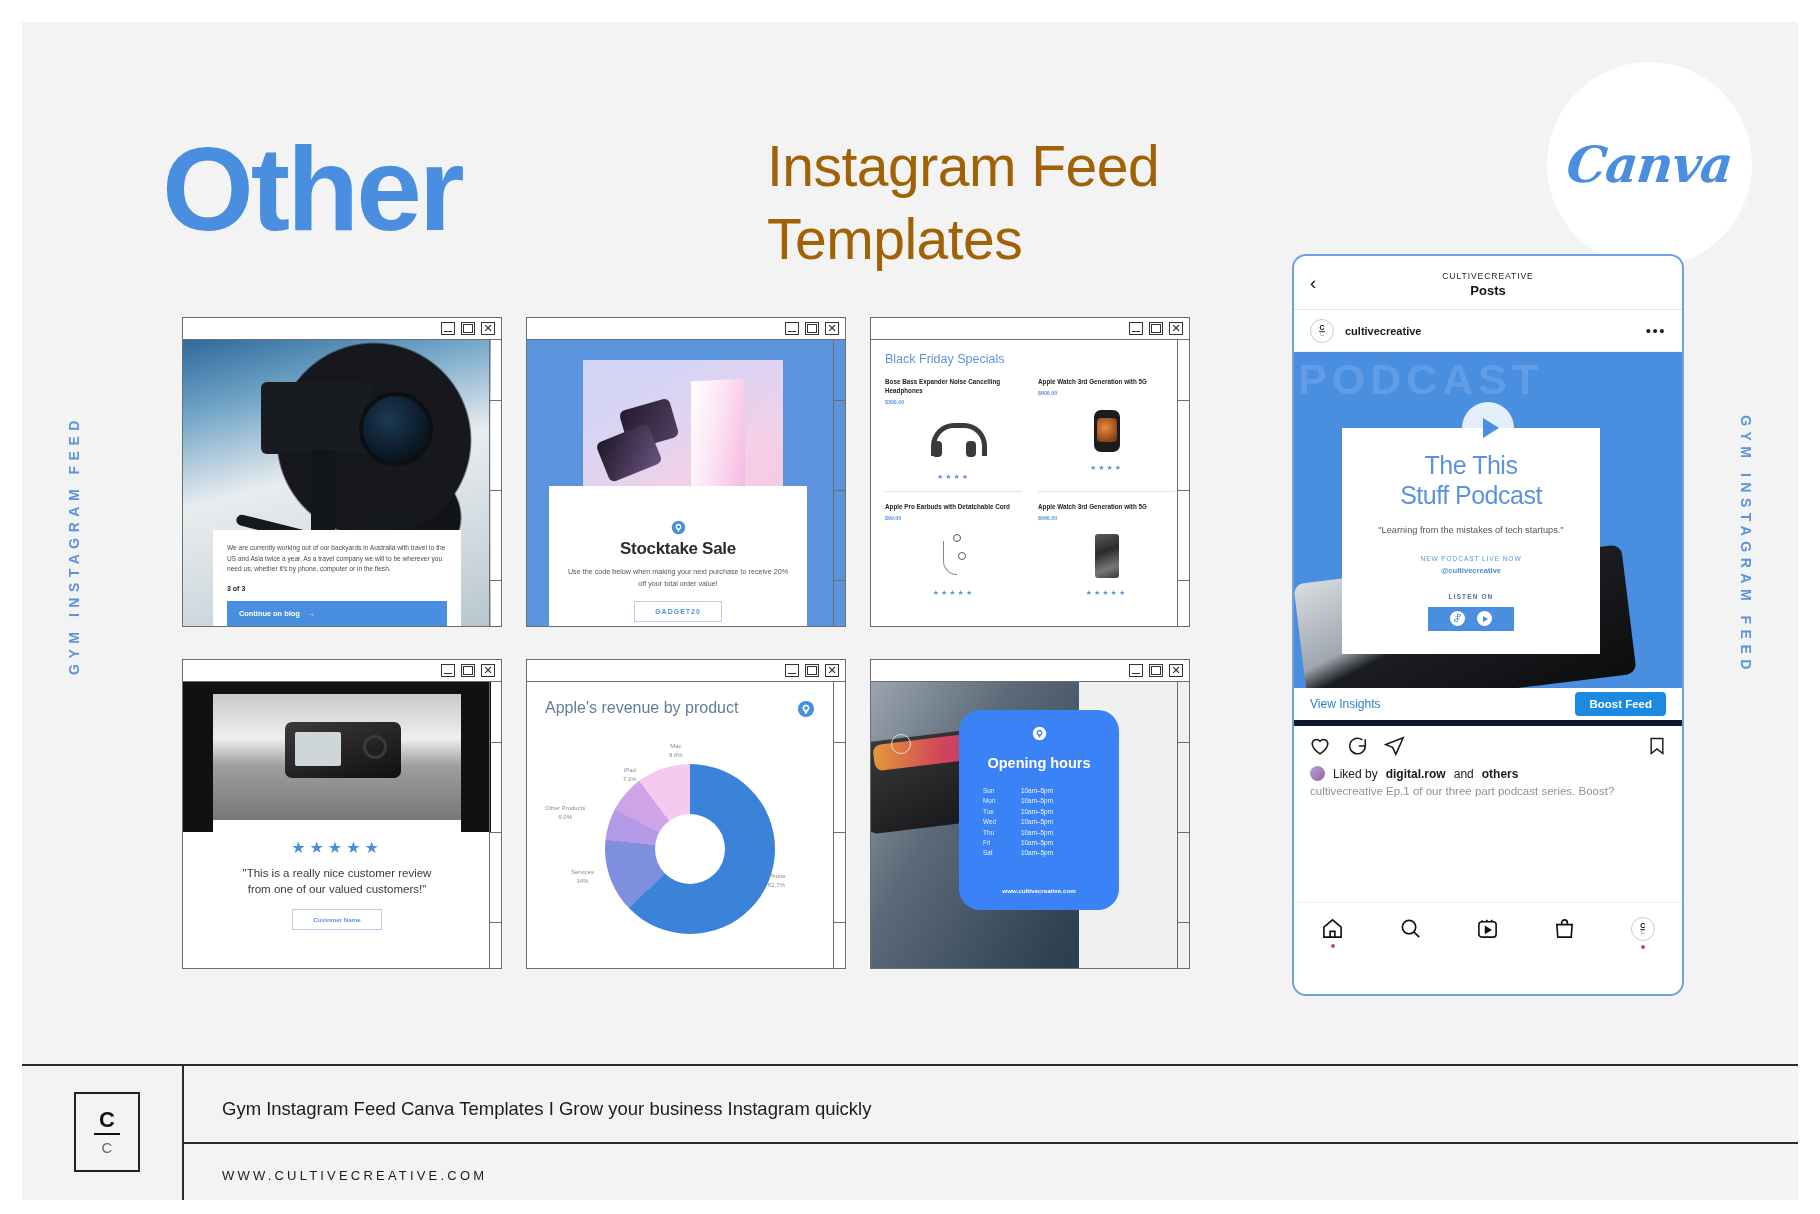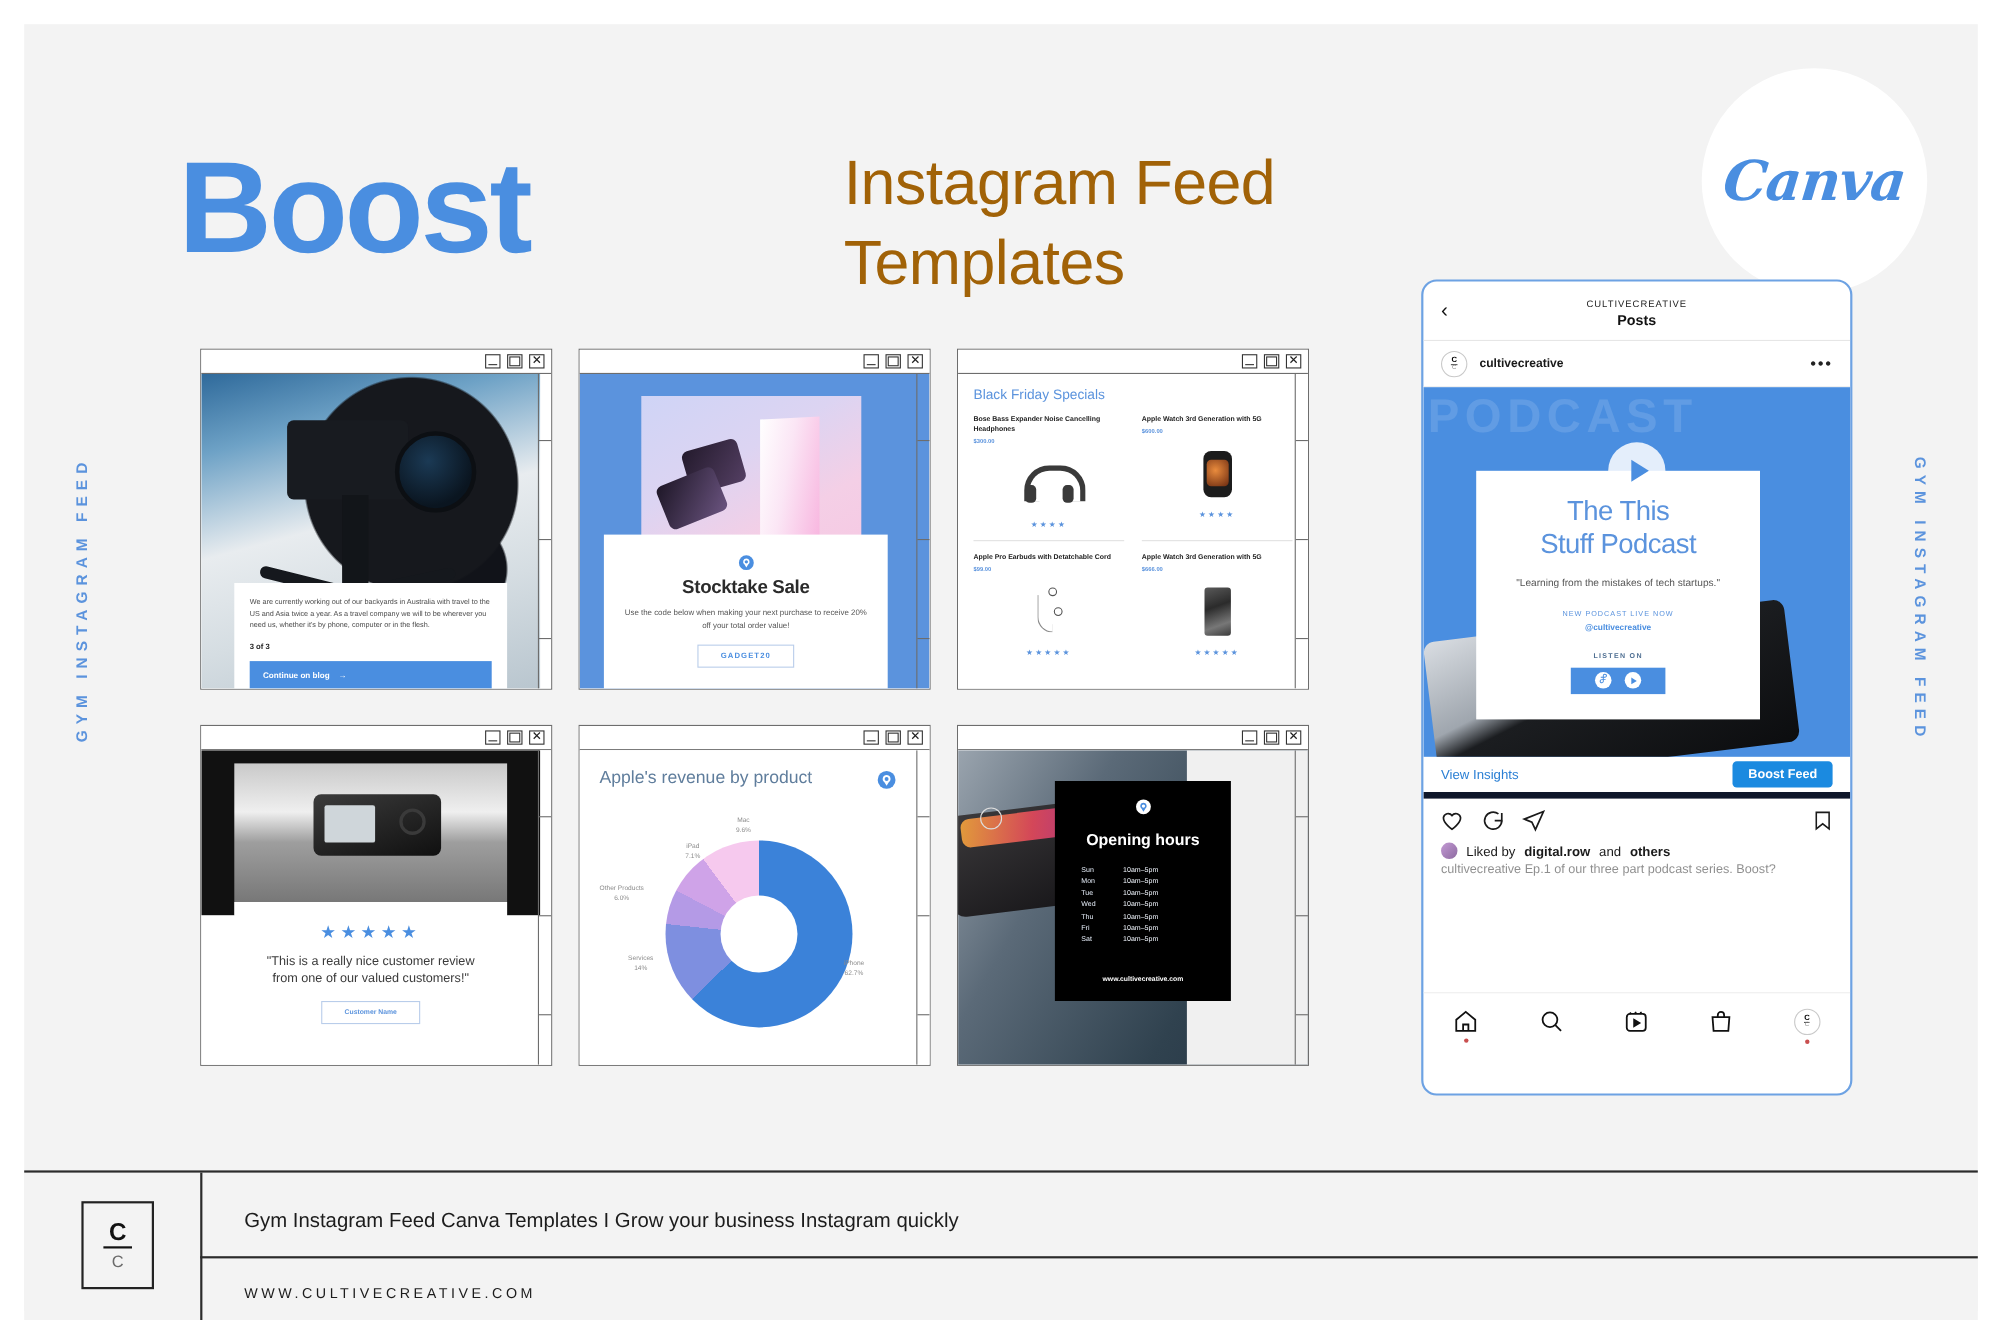--- a/index.html
+++ b/index.html
@@ -142,21 +142,21 @@
     background: linear-gradient(135deg,#231a2c,#543f63); border-radius: 6px;
     transform: rotate(-16deg);
   }
   .sg-photo .glass2 {
     position: absolute; left: 18px; top: 72px; width: 56px; height: 42px;
     background: linear-gradient(135deg,#1d1626,#6b5480); border-radius: 6px;
     transform: rotate(-22deg);
   }
   .sg-card {
     position: absolute; left: 22px; bottom: 0; width: 258px; height: 140px;
-    background: #fff; text-align: center; padding-top: 18px;
+    background: #fff; text-align: center; padding-top: 34px;
   }
   .sg-card h3 { font-size: 17px; font-weight: 700; color: #2b2b2b; letter-spacing: -0.3px; }
   .sg-card p { font-size: 7.2px; color: #555; line-height: 1.7; margin: 7px 18px 0; }
   .sg-code {
     display: inline-block; margin-top: 11px; border: 1px solid #b9cdea;
     color: #4a8ee0; font-size: 7px; font-weight: 700; letter-spacing: 1px;
     padding: 6px 20px;
   }
 
   
@@ -219,21 +219,21 @@
   .oh-photo .right { position: absolute; right: 0; top: 0; width: 110px; height: 100%; background: #f0f0f0; }
   .oh-photo .speaker {
     position: absolute; left: -10px; top: 52px; width: 150px; height: 92px;
     background: linear-gradient(160deg,#3c3a3c,#141316); border-radius: 12px; transform: rotate(-7deg);
   }
   .oh-photo .speaker::before {
     content:""; position:absolute; left: 16px; top: 4px; width: 118px; height: 26px;
     background: linear-gradient(100deg,#f0a43b,#e2495c 55%,#b5378b); border-radius: 8px; opacity:.92;
   }
   .oh-photo .mark { position:absolute; left: 20px; top: 52px; width: 20px; height: 20px; border:1.5px solid #ddd; border-radius: 50%; }
-  .oh-card { position: absolute; left: 88px; top: 28px; width: 160px; height: 200px; background: #000000; color: #fff; text-align: center; padding-top: 16px; }
+  .oh-card { position: absolute; left: 88px; top: 28px; width: 160px; height: 200px; background: #3b82f6; color: #fff; text-align: center; padding-top: 16px; border-radius: 21px; }
   .oh-card h3 { font-size: 14.5px; font-weight: 700; margin-top: 10px; }
   .oh-rows { margin: 16px auto 0; width: 112px; font-size: 6.4px; }
   .oh-rows div { display: flex; justify-content: flex-start; gap: 16px; margin-bottom: 3.4px; }
   .oh-rows span.d { width: 22px; text-align: left; color: #e8f0fc; }
   .oh-rows span.t { color: #f2f7ff; }
   .oh-url { position: absolute; bottom: 16px; left: 0; right: 0; font-size: 6.2px; font-weight: 700; }
 
   
   .phone {
     position: absolute; left: 1270px; top: 232px;
@@ -324,21 +324,21 @@
 
   .logo-mark { width: 15px; height: 15px; }
 </style>
 </head>
 <body>
 
 <div id="stage">
  <div class="canvas">
 
   <div class="hero">
-    <div class="hero-gadget">Boost</div>
+    <div class="hero-gadget">Other</div>
     <div class="hero-sub">
       <div>Instagram Feed</div>
       <div>Templates</div>
     </div>
     <div class="canva-badge">
       <span class="canva-word">Canva</span>
     </div>
   </div>
 
   <div class="side-label side-left">GYM INSTAGRAM FEED</div>

